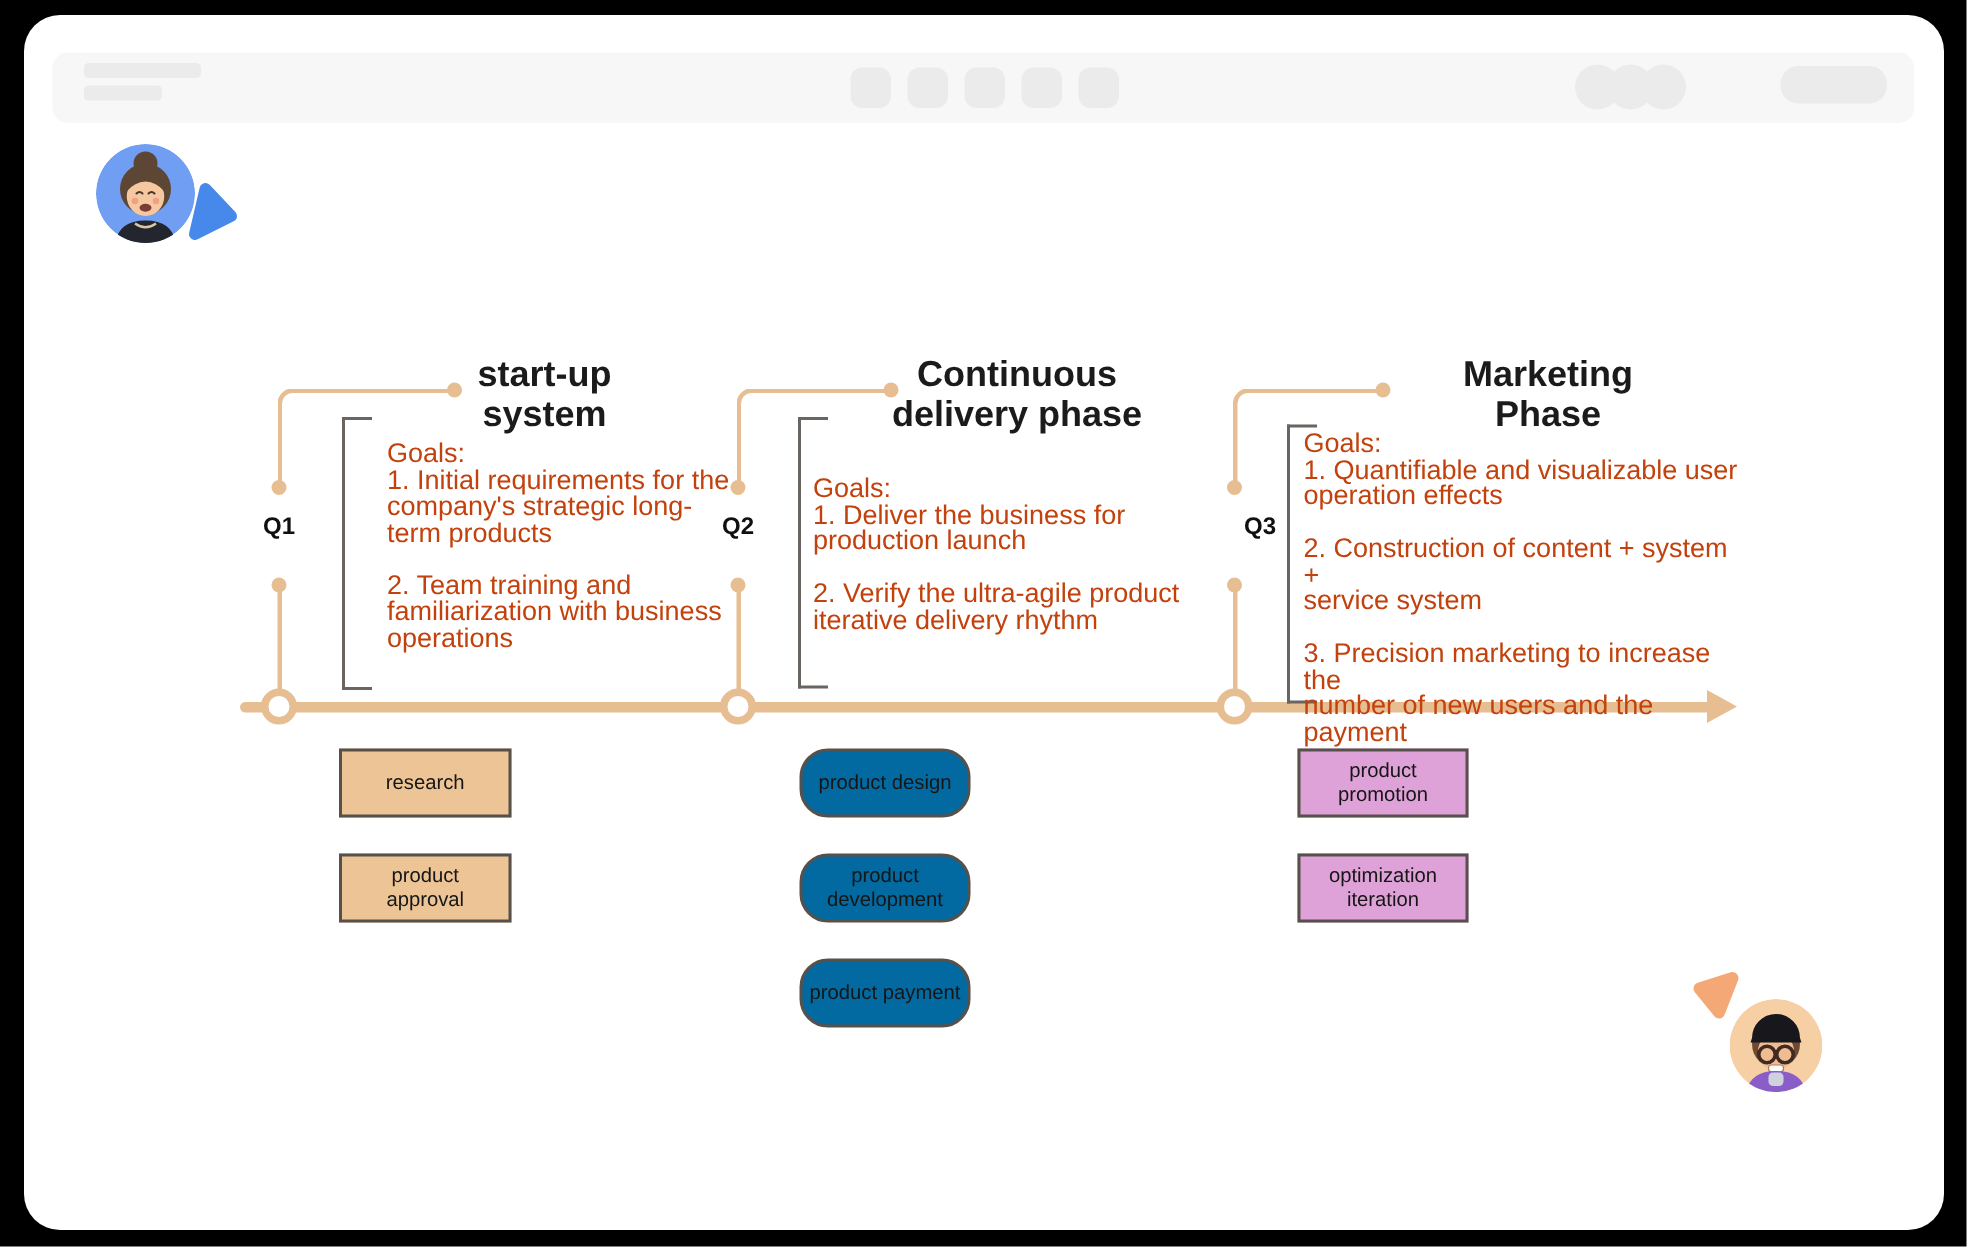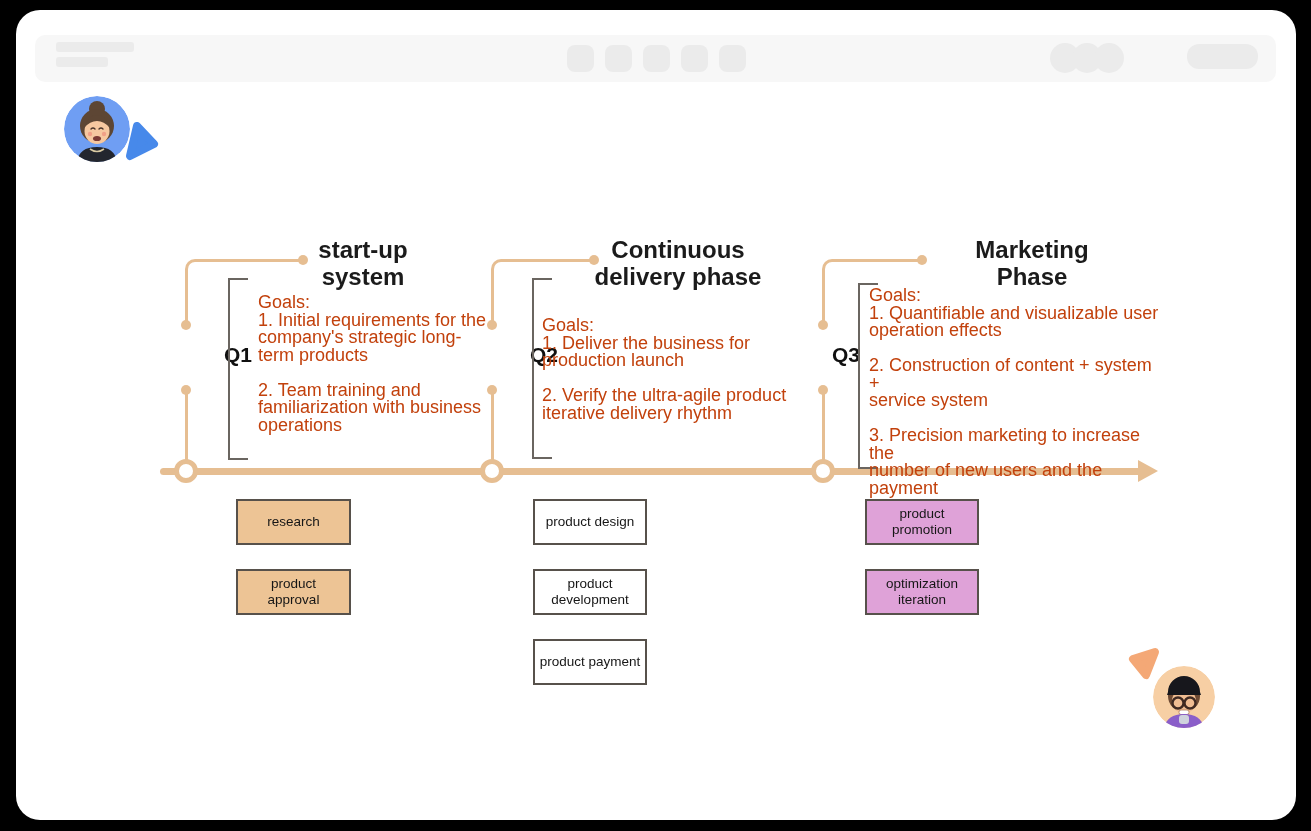--- a/index.html
+++ b/index.html
@@ -40,39 +40,39 @@
   .corner{position:absolute;border-top:3px solid #e6be92;border-left:3px solid #e6be92;border-top-left-radius:10px;}
   .corner1{left:185px;top:259px;width:117px;height:62px;}
   .corner2{left:491px;top:259px;width:102px;height:62px;}
   .corner3{left:822px;top:259px;width:99px;height:62px;}
   .vseg{position:absolute;width:3px;background:#e6be92;top:394px;height:68px;}
   .vseg1{left:185px}.vseg2{left:491px}.vseg3{left:822px}
   .dot{position:absolute;width:10px;height:10px;border-radius:50%;background:#e6be92;}
   .dt1{left:298px;top:255px}.du1{left:181px;top:320px}.dd1{left:181px;top:385px}
   .dt2{left:589px;top:255px}.du2{left:487px;top:320px}.dd2{left:487px;top:385px}
   .dt3{left:917px;top:255px}.du3{left:818px;top:320px}.dd3{left:818px;top:385px}
-  .qlabel{position:absolute;width:36px;top:343px;text-align:right;font-size:21px;font-weight:bold;color:#101010;margin-left:48px;}
-  .q1{left:168px}.q2{left:474px}.q3{left:776px}
+  .qlabel{position:absolute;width:36px;top:343px;text-align:center;font-size:16px;font-weight:bold;color:#101010;}
+  .q1{left:168px}.q2{left:474px}.q3{left:822px}
   .ptitle{position:absolute;top:236px;width:240px;text-align:center;white-space:pre-line;
     font-size:24px;line-height:27px;font-weight:bold;color:#1b1b1b;}
   .t1{left:243px}.t2{left:558px}.t3{left:912px}
   .bracket{position:absolute;width:18px;border-left:2px solid #6a6560;border-top:2px solid #6a6560;border-bottom:2px solid #6a6560;}
   .b1{left:228px;top:278px;height:178px;}
   .b2{left:532px;top:278px;height:177px;}
   .b3{left:858px;top:283px;height:182px;}
   .goals{position:absolute;white-space:pre-line;font-size:18px;line-height:17.5px;color:#c2410c;}
   .g1{left:258px;top:294px;width:235px;}
   .g2{left:542px;top:317px;width:245px;}
   .g3{left:869px;top:287px;width:295px;}
   
   .task{position:absolute;height:46px;box-sizing:border-box;border:2px solid #57514b;
     display:flex;align-items:center;justify-content:center;text-align:center;
     font-size:13.5px;line-height:16px;color:#161616;white-space:pre-line;}
-  .tp1{left:236px;width:115px;background:#edc495;}
-  .tp2{left:533px;width:114px;background:#ffffff;}
+  .tp1{left:226px;width:115px;background:#edc495;}
+  .tp2{left:533px;width:114px;background:#0369a1;border-radius:19px;}
   .tp3{left:865px;width:114px;background:#dfa2d8;}
   .row1{top:499px}.row2{top:569px}.row3{top:639px}
 </style>
 </head>
 <body>
 
 
 
 <div class="window"></div>
 

